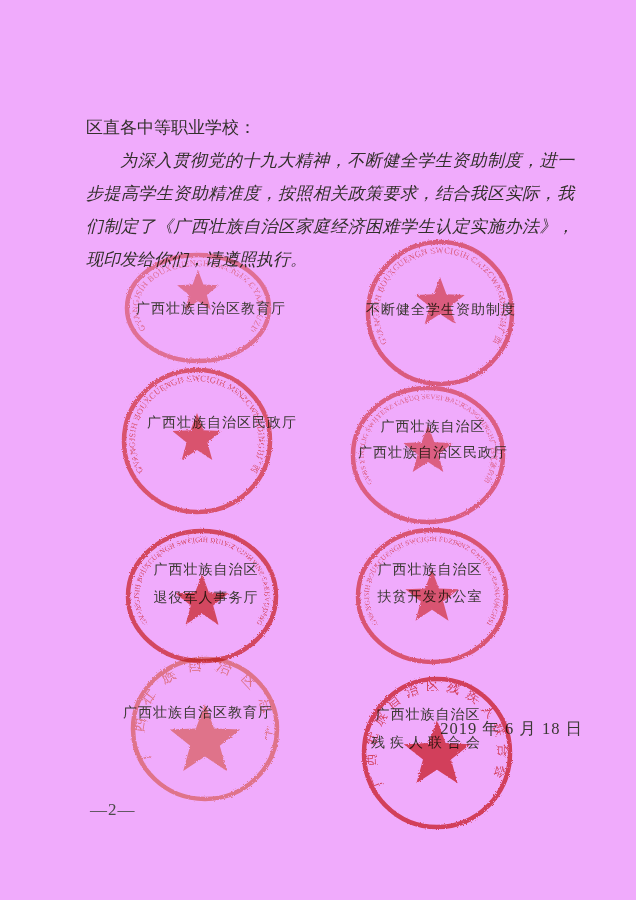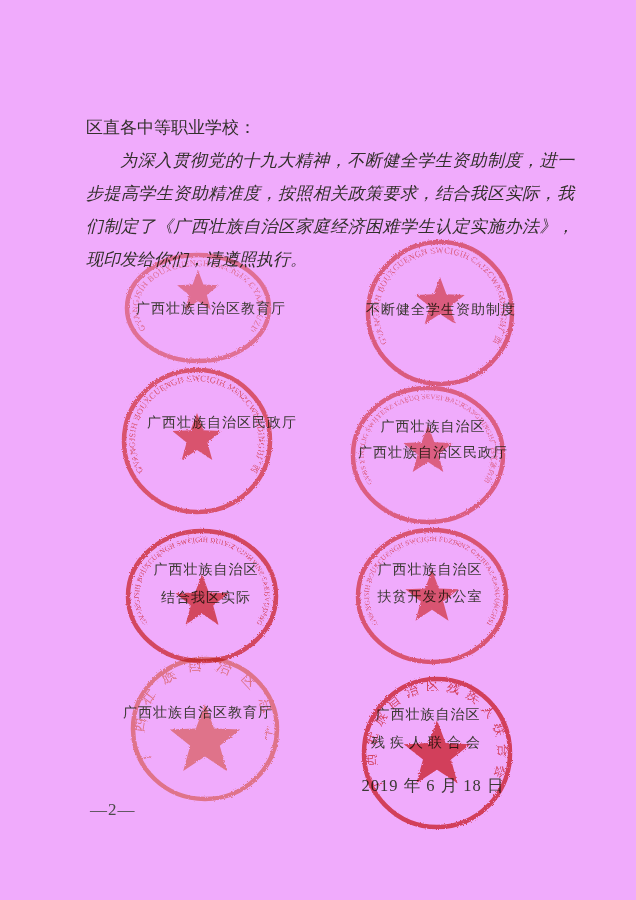--- a/index.html
+++ b/index.html
@@ -77,21 +77,21 @@
       <div class="sig-line" style="left: 283px; top: 437px;">广西壮族自治区民政厅</div>
       <svg width="170" height="170" viewBox="0 0 170 170" class="seal" style="left: 343px; top: 370px; opacity: 0.68;">
         <g filter="url(#stamp-rough)">
           <ellipse cx="85" cy="85" rx="75" ry="67" fill="none" stroke="#e05549" stroke-width="4.5"></ellipse>
           <path id="ringpath3" d="M 29.6 113.0 A 64 56 0 1 1 140.4 113.0" fill="none"></path>
           <text font-size="7" letter-spacing="0.2" fill="#e05549"><textPath href="#ringpath3">GVBS YINZLIG SWHYENZ CAEUQ SEVEI BAUJCANGDINGH广西壮族自治区人力资源和社会保障厅</textPath></text>
           <polygon points="85.0,55.0 91.4,72.2 109.7,73.0 95.4,84.4 100.3,102.0 85.0,91.9 69.7,102.0 74.6,84.4 60.3,73.0 78.6,72.2" fill="#e05549"></polygon>
         </g>
       </svg>
       <div class="sig-line" style="left: 56px; top: 554px;">广西壮族自治区</div>
-      <div class="sig-line" style="left: 56px; top: 582px;">结合我区实际</div>
+      <div class="sig-line" style="left: 56px; top: 582px;">退役军人事务厅</div>
       <svg width="170" height="170" viewBox="0 0 170 170" class="seal" style="left: 117px; top: 511px; opacity: 0.85;">
         <g filter="url(#stamp-rough)">
           <ellipse cx="85" cy="85" rx="74" ry="65" fill="none" stroke="#dc4f45" stroke-width="4.5"></ellipse>
           <path id="ringpath4" d="M 30.4 112.0 A 63 54 0 1 1 139.6 112.0" fill="none"></path>
           <text font-size="7" letter-spacing="0.2" fill="#dc4f45"><textPath href="#ringpath4">GVANGJSIH BOUXCUENGH SWCIGIH DUIYIZ GINHYINZ SAEHVUDINGH广西壮族自治区退役军人事务厅</textPath></text>
           <polygon points="85.0,63.0 91.9,81.5 111.6,82.3 96.2,94.6 101.5,113.7 85.0,102.8 68.5,113.7 73.8,94.6 58.4,82.3 78.1,81.5" fill="#dc4f45"></polygon>
         </g>
       </svg>
       <div class="sig-line" style="left: 280px; top: 554px;">广西壮族自治区</div>
       <div class="sig-line" style="left: 280px; top: 581px; font-family: Liberation Mono, monospace;">扶贫开发办公室</div>
@@ -107,21 +107,21 @@
       <svg width="170" height="170" viewBox="0 0 170 170" class="seal" style="left: 120px; top: 644px; opacity: 0.72;">
         <g filter="url(#stamp-rough)">
           <ellipse cx="85" cy="85" rx="72" ry="70" fill="none" stroke="#e68a5e" stroke-width="4.5"></ellipse>
           <path id="ringpath6" d="M 32.2 114.5 A 61 59 0 1 1 137.8 114.5" fill="none"></path>
           <text font-size="15" letter-spacing="12" fill="#e68a5e"><textPath href="#ringpath6">广西壮族自治区总工会</textPath></text>
           <polygon points="85.0,60.0 94.1,84.4 120.2,85.6 99.8,101.8 106.8,126.9 85.0,112.5 63.2,126.9 70.2,101.8 49.8,85.6 75.9,84.4" fill="#e68a5e"></polygon>
         </g>
       </svg>
       <div class="sig-line" style="left: 278px; top: 699px; letter-spacing: 1px;">广西壮族自治区</div>
       <div class="sig-line" style="left: 278px; top: 727px; letter-spacing: 5px; font-family: Liberation Mono, monospace;">残疾人联合会</div>
-      <div class="date-line" style="left: 283px; top: 770px;">2019 年 6 月 18 日</div>
+      <div class="date-line" style="left: 283px; top: 713px; text-align: right;">2019 年 6 月 18 日</div>
       <svg width="170" height="170" viewBox="0 0 170 170" class="seal" style="left: 352px; top: 668px; opacity: 0.88;">
         <g filter="url(#stamp-rough)">
           <ellipse cx="85" cy="85" rx="73" ry="74" fill="none" stroke="#dc4644" stroke-width="4.5"></ellipse>
           <path id="ringpath7" d="M 31.3 116.5 A 62 63 0 1 1 138.7 116.5" fill="none"></path>
           <text font-size="13" letter-spacing="7" fill="#dc4644"><textPath href="#ringpath7">广西壮族自治区残疾人联合会</textPath></text>
           <polygon points="85.0,52.0 93.6,75.1 118.3,76.2 99.0,91.5 105.6,115.3 85.0,101.7 64.4,115.3 71.0,91.5 51.7,76.2 76.4,75.1" fill="#dc4644"></polygon>
         </g>
       </svg>
     </div>
 

